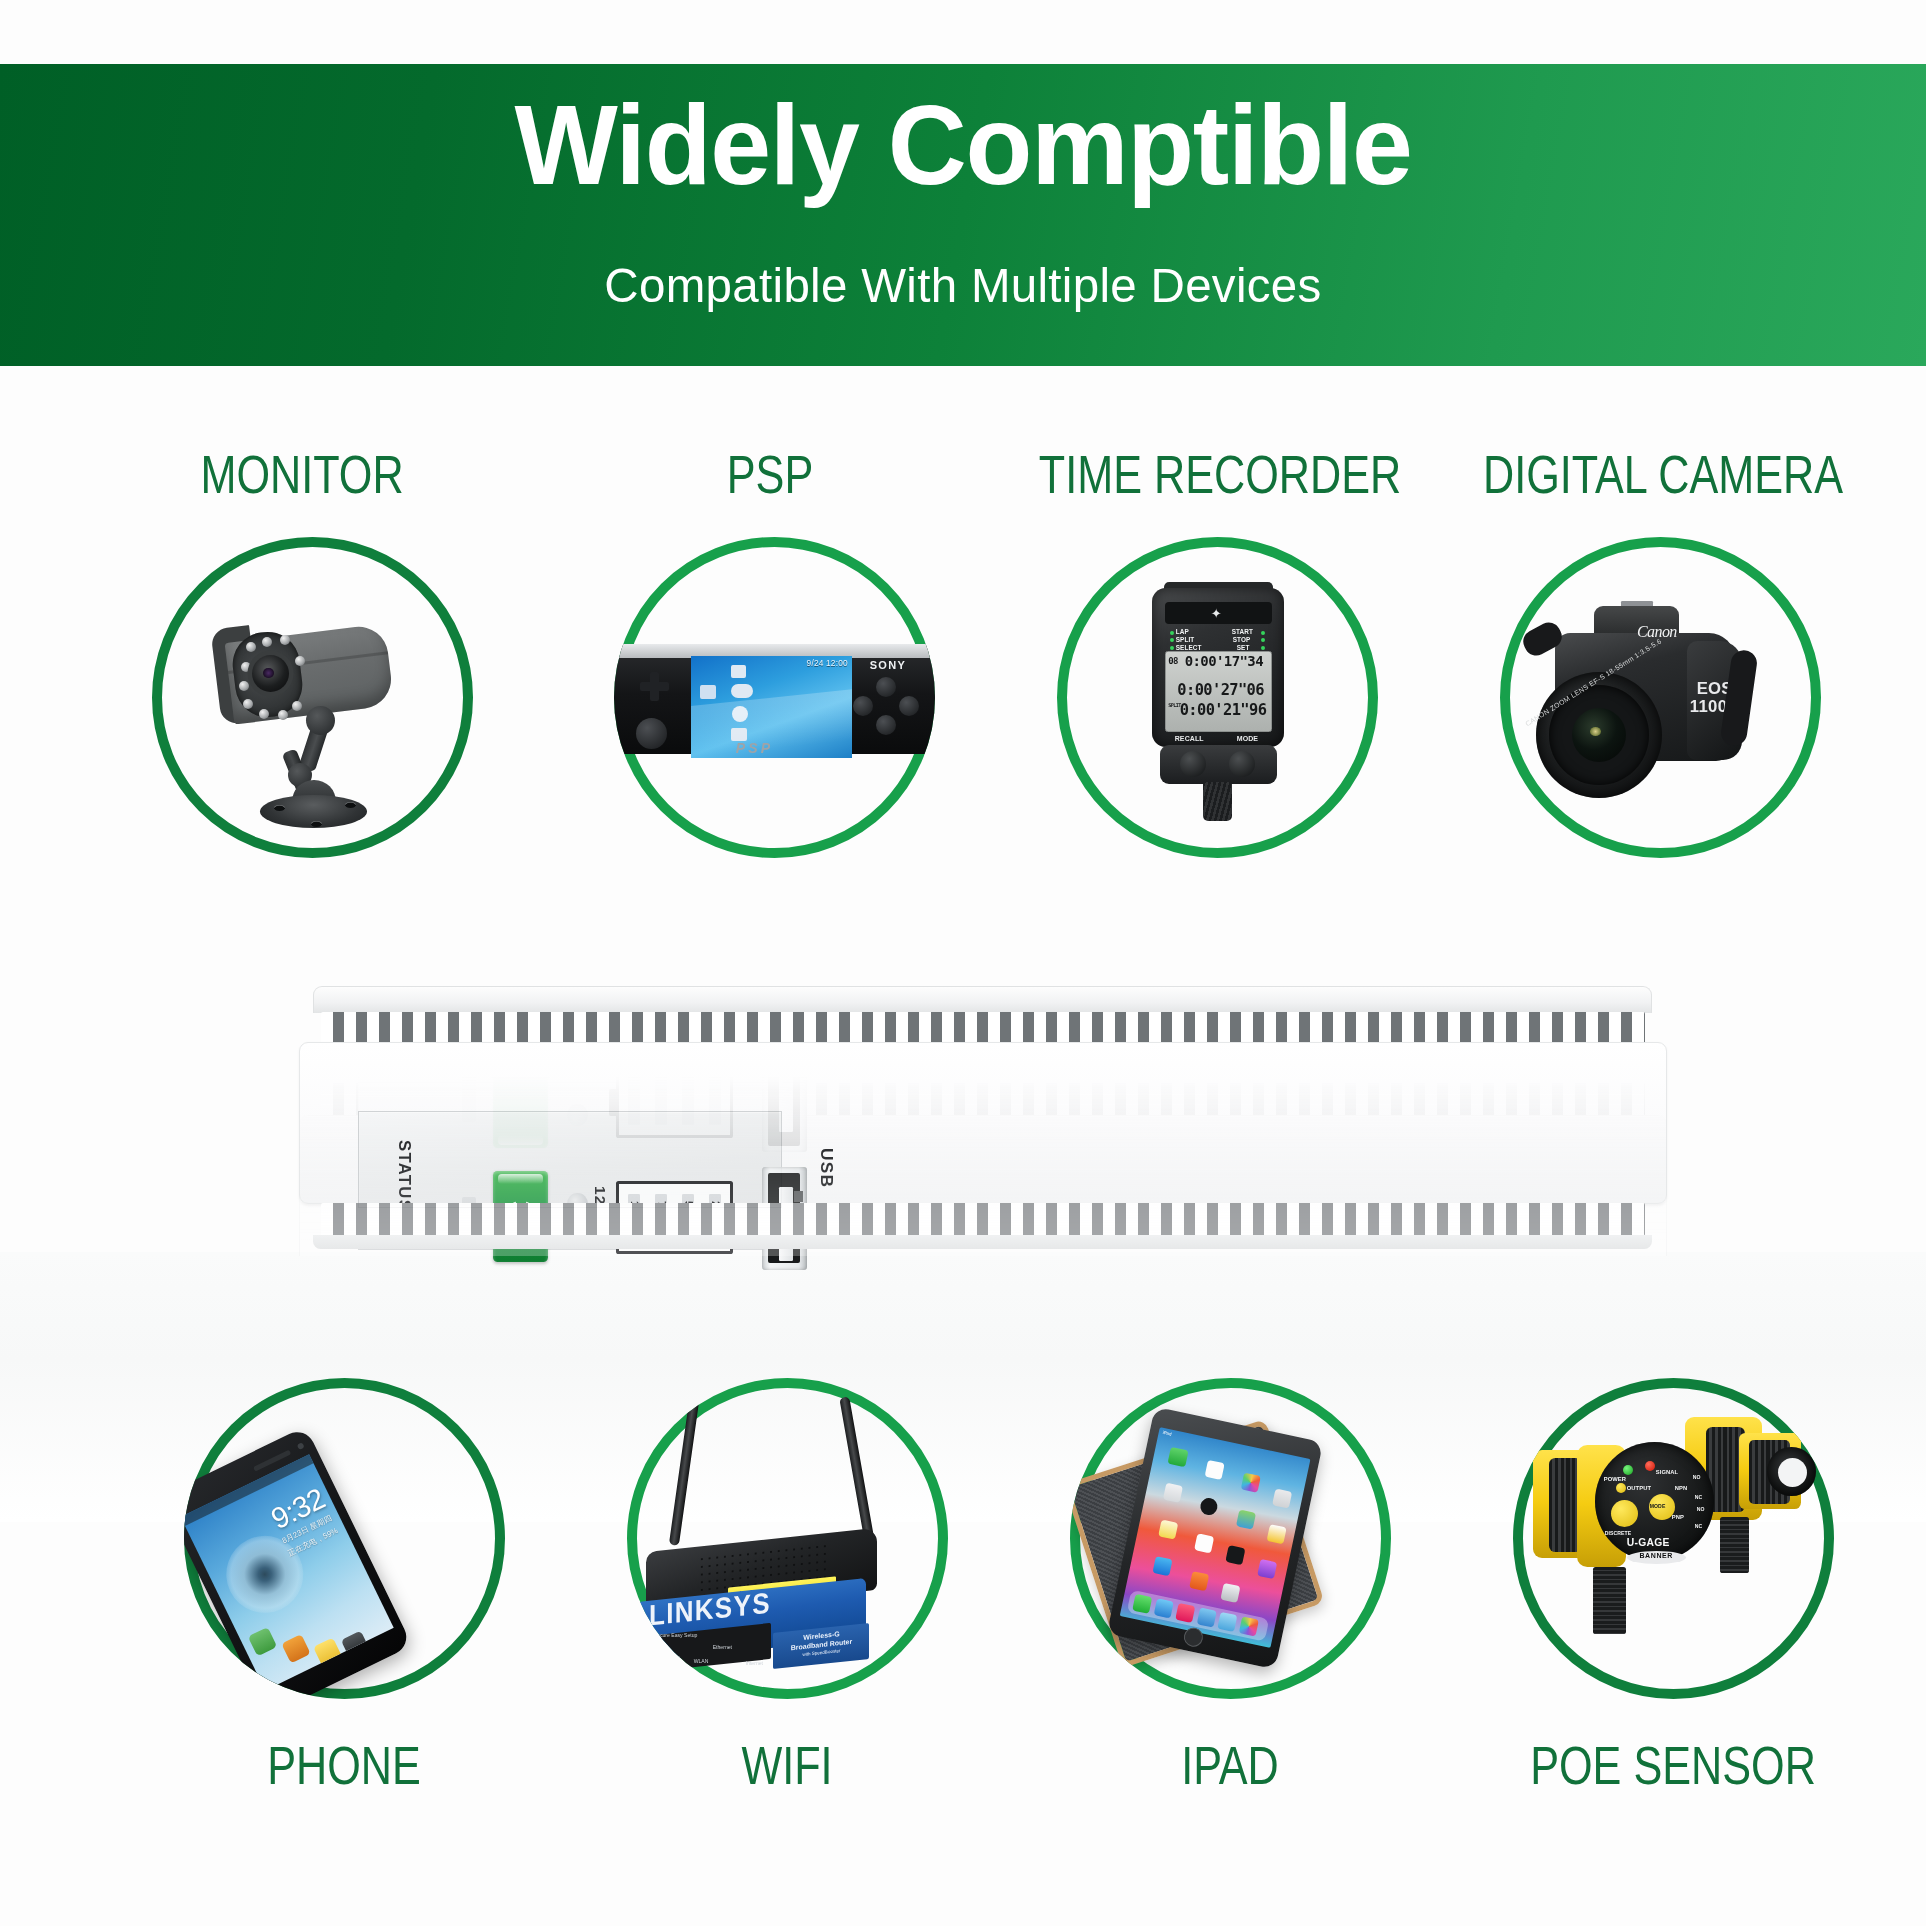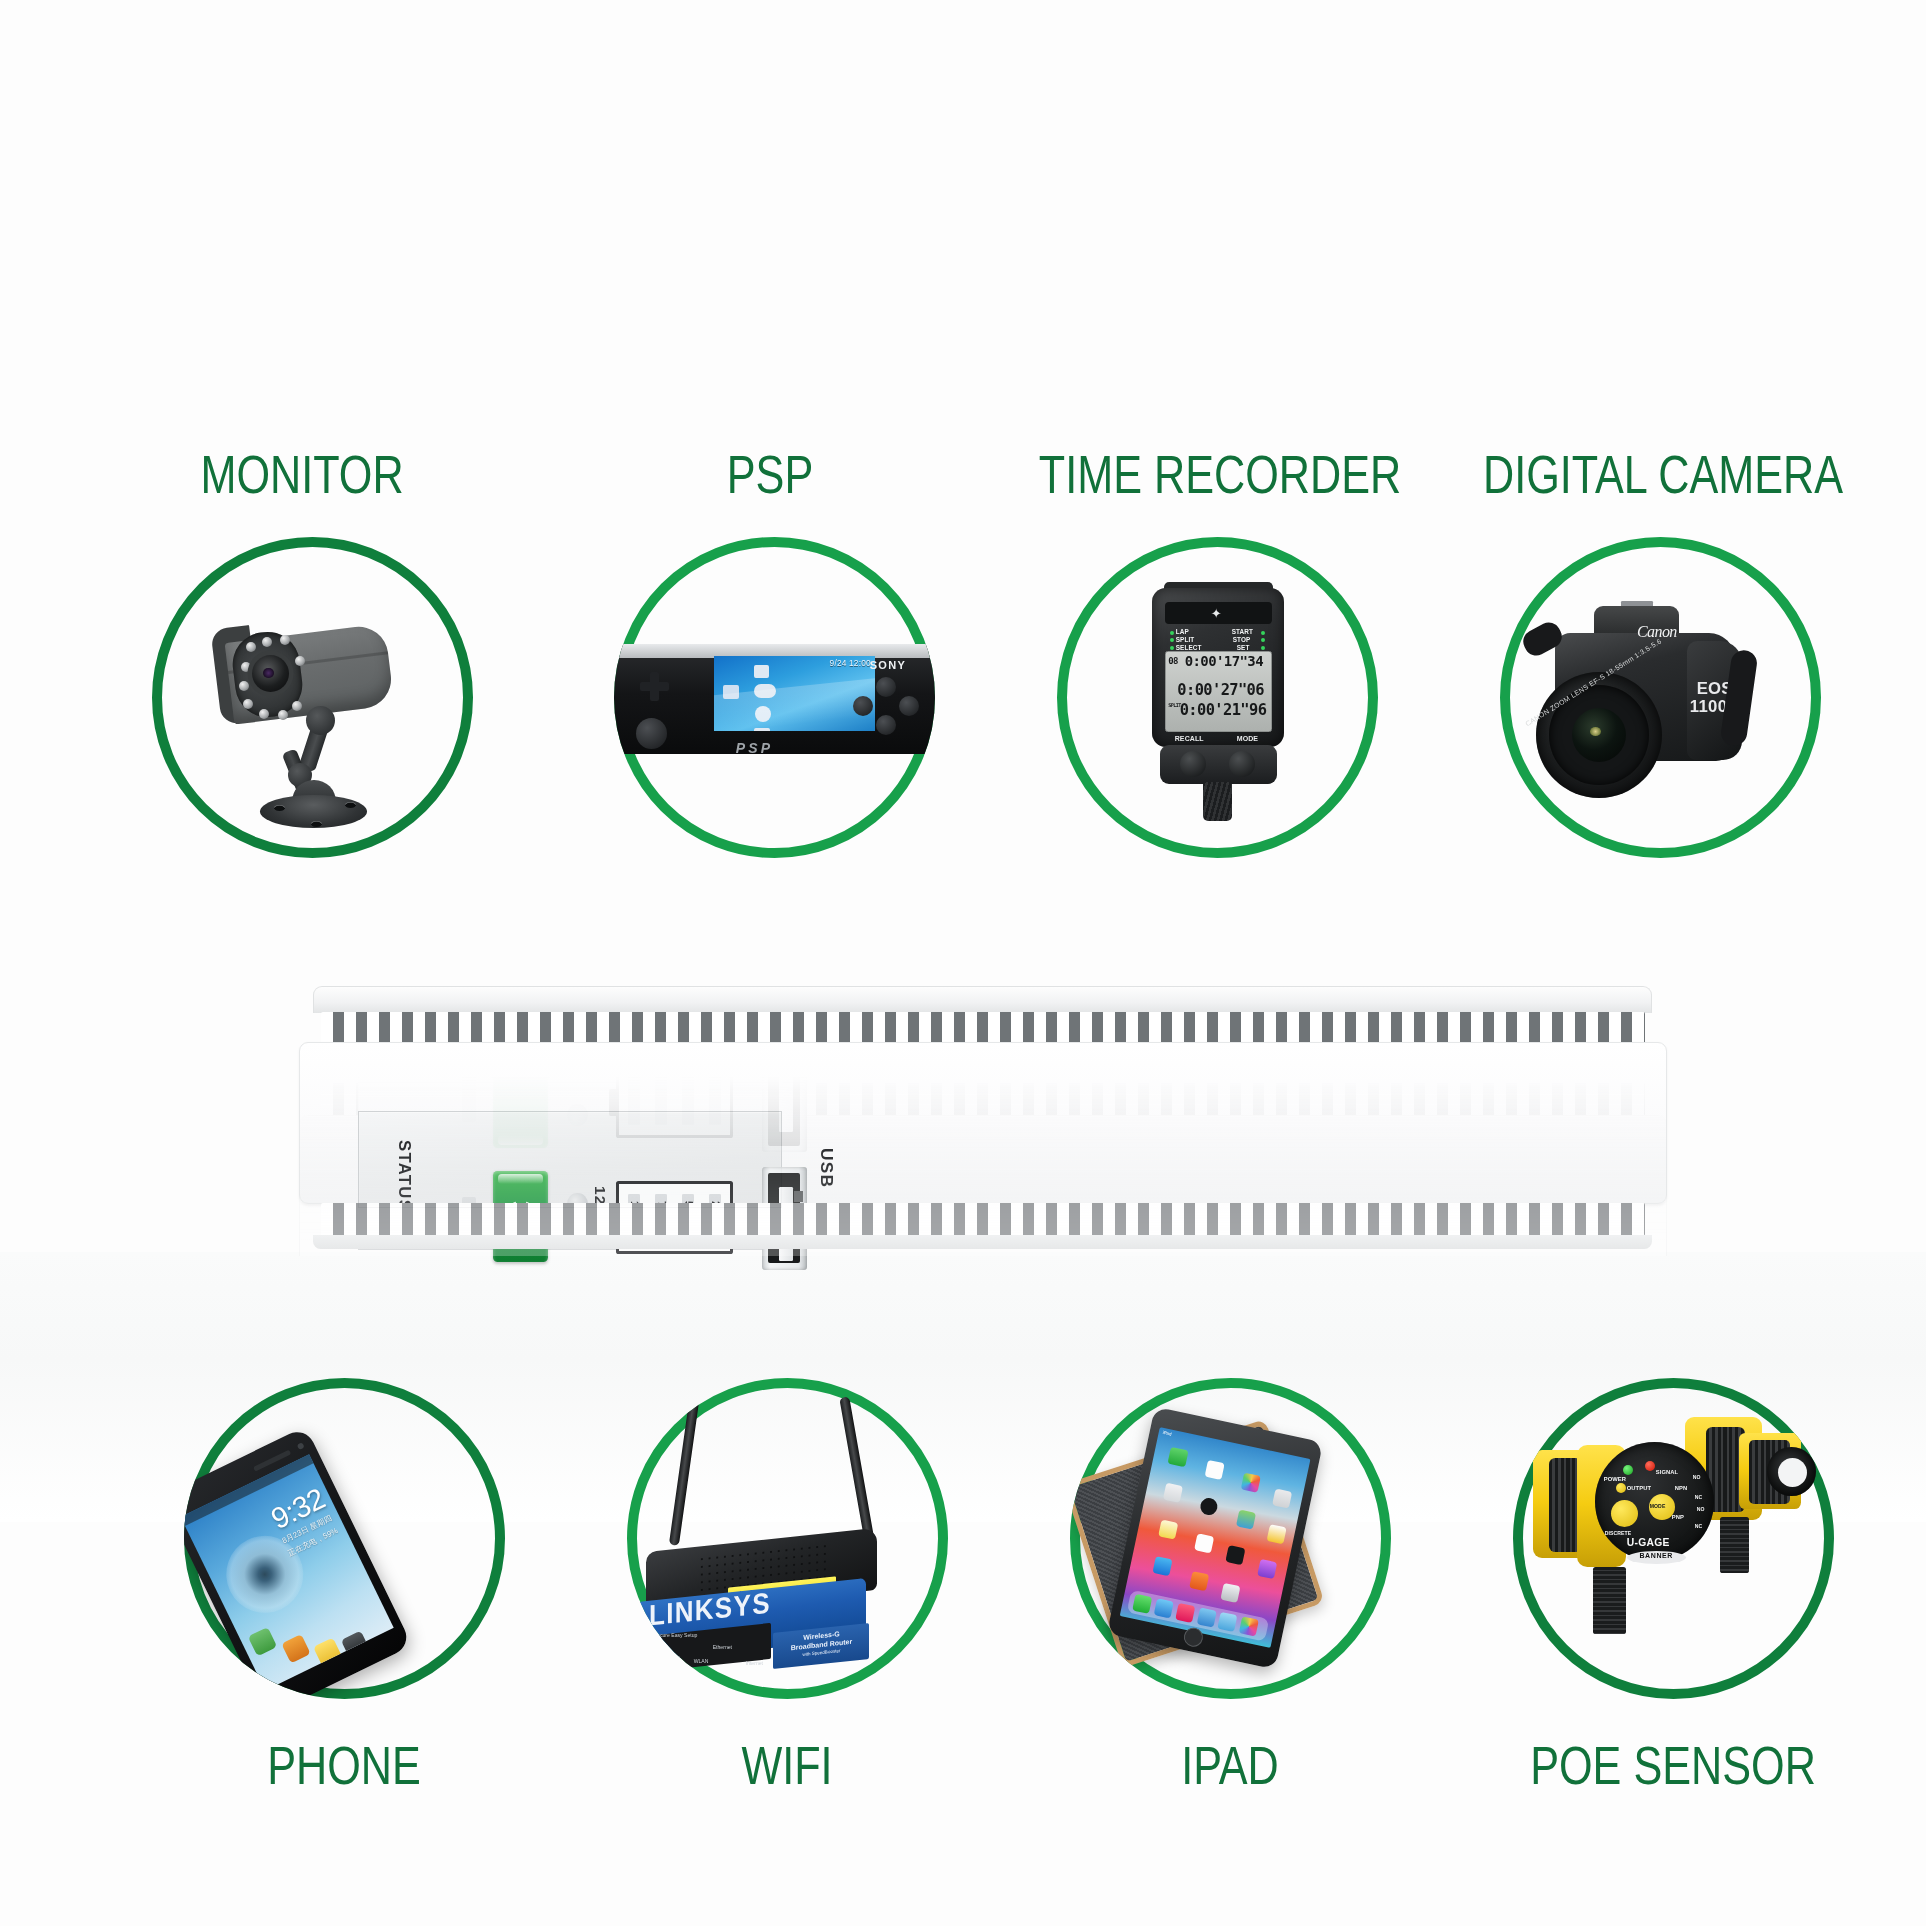--- a/index.html
+++ b/index.html
@@ -160,22 +160,22 @@
     width:334px; height:110px;
     background:linear-gradient(180deg,#2b2d30 0%,#141517 45%,#0a0b0c 100%);
     border-radius:14px;
   }
   .psp-shine{
     position:absolute; left:-6.4px; top:107px; width:334px; height:14px;
     background:linear-gradient(180deg,#e8eaec,#b9bcbf);
     border-radius:14px 14px 0 0;
   }
   .psp-screen{
-    position:absolute; left:100px; top:119px;
-    width:161px; height:75px;
+    position:absolute; left:77px; top:119px;
+    width:161px; height:102px;
     background:linear-gradient(160deg,#1271c9 0%,#2d9ede 35%,#5fc1ef 62%,#1d7fc6 100%);
     overflow:hidden;
   }
   .psp-screen:after{
     content:""; position:absolute; left:-40%; top:40%; width:190%; height:50%;
     background:linear-gradient(180deg, rgba(255,255,255,.22), rgba(255,255,255,0));
     transform:rotate(-6deg);
   }
   .psp-time{
     position:absolute; right:3.9px; top:2.6px;
@@ -586,20 +586,24 @@
     background:linear-gradient(180deg,#fafbfb 0%, #f7f8f8 40%, #ffffff 100%);
   }
 </style>
 </head>
 <body>
 
 <div id="page">
 
   <div id="floor"></div>
 
+  <div id="banner">
+    <div id="banner-title">Widely Comptible</div>
+    <div id="banner-sub">Compatible With Multiple Devices</div>
+  </div>
 
   <div id="top-labels" class="label-row">
     <div class="dev-label" style="left:39px;width:526px;">MONITOR</div>
     <div class="dev-label" style="left:507px;width:526px;">PSP</div>
     <div class="dev-label" style="left:957px;width:526px;">TIME RECORDER</div>
     <div class="dev-label" style="left:1400px;width:526px;">DIGITAL CAMERA</div>
   </div>
 
   <div class="circle dark" style="left:152px;top:537px;">
     <div class="circle-inner">

